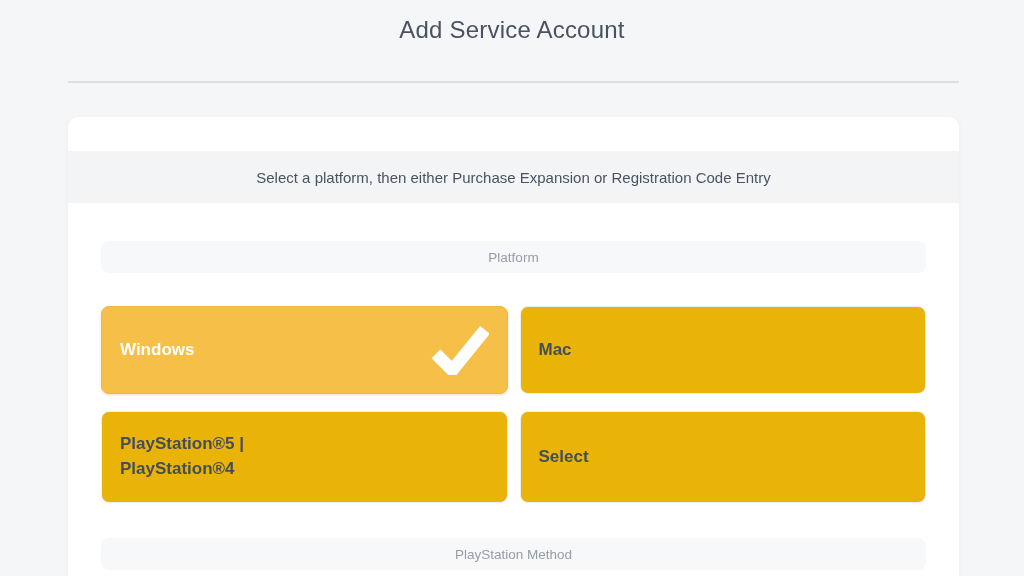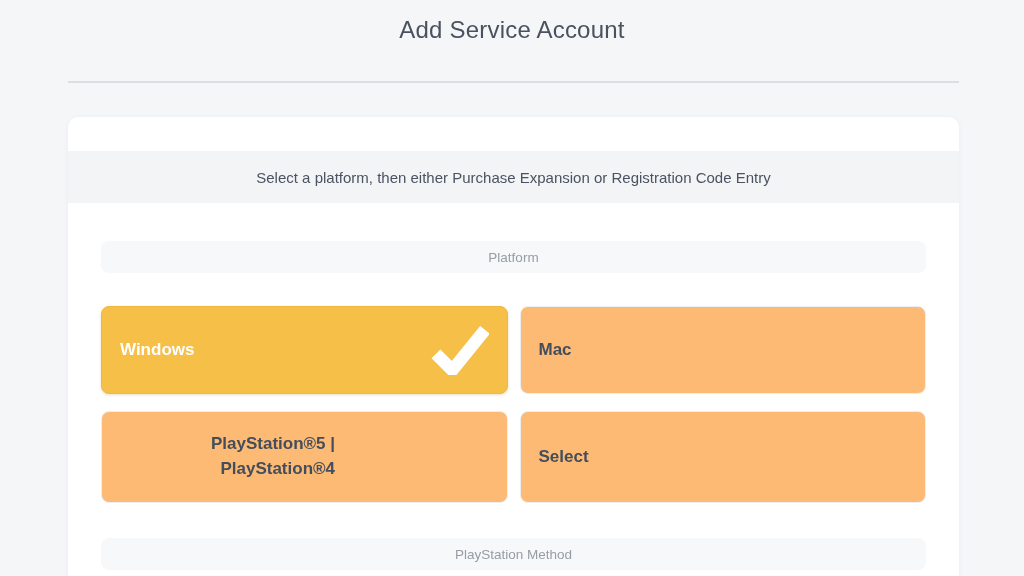--- a/index.html
+++ b/index.html
@@ -47,39 +47,39 @@
   .section-bar.platform { top:124px; }
   .section-bar.registration { top:421px; }
 
   .platform-grid {
     position:absolute; top:189px; left:33px; right:33px;
     display:grid;
     grid-template-columns:1fr 1fr;
     column-gap:12px; row-gap:17px;
   }
   .platform-btn {
-    background:#fdba74;
+    background:#eab308;
     border:1px solid #edeef1;
     border-radius:8px;
     min-height:88px;
     display:flex; align-items:center; justify-content:space-between;
     padding:0 16px 0 18px;
     font-size:17px; font-weight:bold;
     color:#434d5c;
     cursor:pointer;
   }
   .platform-btn.row2 { min-height:92px; }
   .platform-btn.selected {
     background:#f5bf48;
     border-color:#f0b83e;
     color:#ffffff;
     box-shadow:0 1px 3px rgba(180,130,20,0.25);
   }
   .platform-btn .btn-label { line-height:1.45; }
-  .platform-btn .btn-label.wrap { max-width:215px;text-align:right; }
+  .platform-btn .btn-label.wrap { max-width:215px; }
   .check-icon { width:58px; height:50px; flex:0 0 auto; margin-right:2px; }
 </style>
 </head>
 <body>
 
 <div class="page">
 
   <div class="page-title">Add Service Account</div>
 
   <div class="title-divider"></div>

